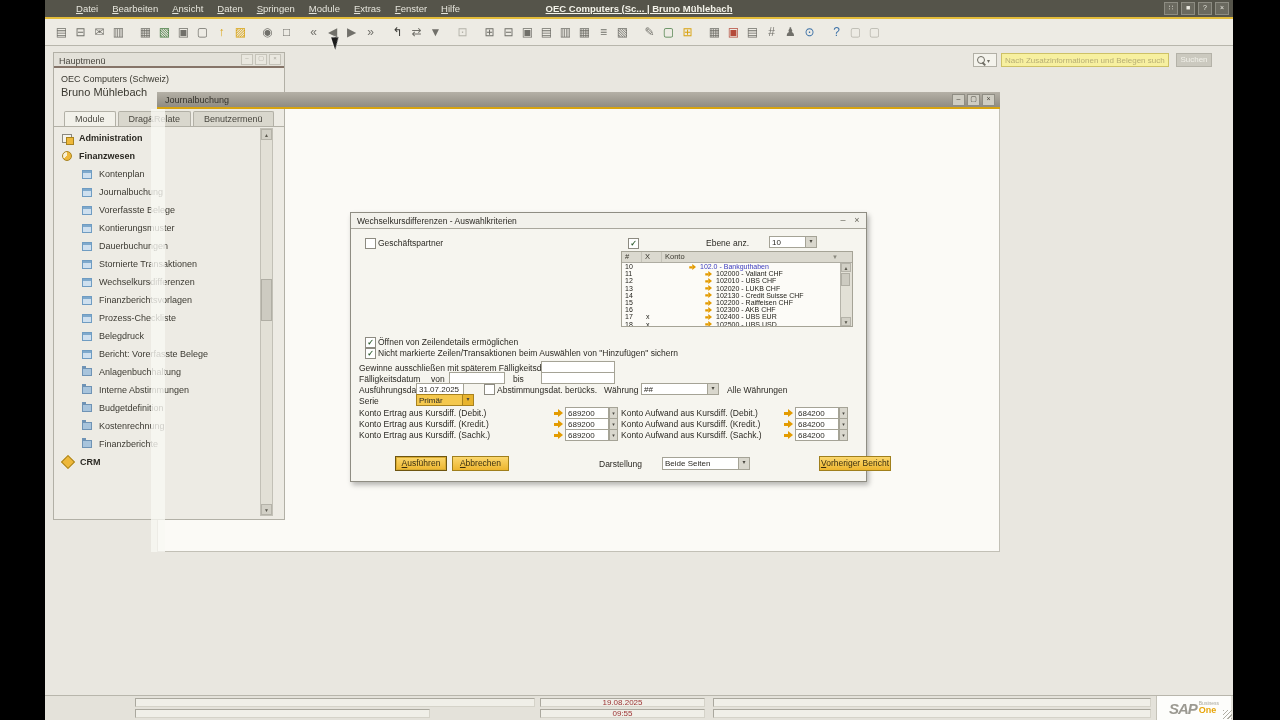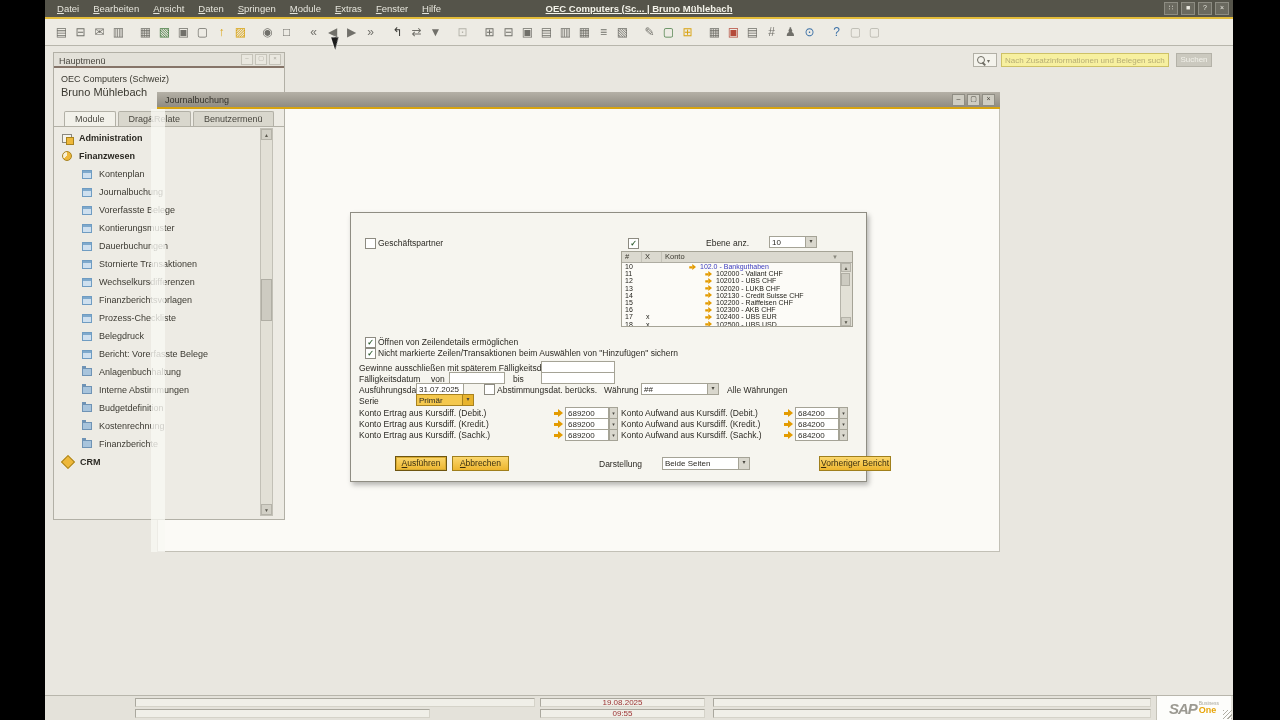--- a/index.html
+++ b/index.html
@@ -3,21 +3,21 @@
 <meta charset="utf-8">
 <style>
   html,body{margin:0;padding:0;background:#000;}
   body{width:1280px;height:720px;position:relative;overflow:hidden;
        font-family:"Liberation Sans",sans-serif;-webkit-font-smoothing:antialiased;}
   .app{position:absolute;left:45px;top:0;width:1188px;height:720px;background:#e9e7e0;}
 
   
   .menubar{position:absolute;top:0;left:0;width:100%;height:17px;background:#55544a;
            display:flex;align-items:center;color:#e6e5dc;font-size:9.5px;z-index:6;}
-  .menus{display:flex;padding-left:5px;}
+  .menus{display:flex;padding-left:24px;}
   .menu-item{padding:2px 7px;white-space:nowrap;}
   .mb-title{position:absolute;left:50%;transform:translateX(-50%);font-weight:bold;
             color:#f4f3ea;text-decoration:underline;white-space:nowrap;}
   .win-controls{position:absolute;right:4px;top:2px;display:flex;gap:3px;}
   .wc{width:12px;height:11px;background:#6a695f;border:1px solid #8d8c82;color:#ecebe2;
       font-size:7px;line-height:10px;text-align:center;}
 
   
   .toolbar{position:absolute;top:17px;left:0;width:100%;height:29px;background:#edebe4;
            border-top:2px solid #e3bc3a;border-bottom:1px solid #b8b6ac;display:flex;
@@ -346,20 +346,27 @@
           </div>
         </div>
       <div class="hm-scroll">
         <span class="sc-arrow" style="top:0;">▲</span>
         <span class="sc-thumb" style="top:150px;height:42px;"></span>
         <span class="sc-arrow" style="bottom:0;">▼</span>
       </div>
     </div>
 
     <div class="dialog">
+      <div class="dlg-titlebar">
+        <span class="dlg-title">Wechselkursdifferenzen - Auswahlkriterien</span>
+        <span class="dlg-controls" id="dlgControls">
+            <span class="dc">–</span>
+            <span class="dc">×</span>
+          </span>
+      </div>
 
       <span class="cb" style="left:14px;top:25px;" id="cbGp"></span>
       <span class="lbl" style="left:27px;top:25px;">Geschäftspartner</span>
 
       <span class="cb checked" style="left:277px;top:25px;">✓</span>
       <span class="lbl" style="left:290px;top:25px;margin-top:29px;">Sachkonten</span>
       <span class="lbl" style="left:355px;top:25px;">Ebene anz.</span>
       <div class="dd" style="left:418px;top:23px;width:48px;">
         <span class="dd-val">10</span>
         <span class="dd-btn">▾</span>

